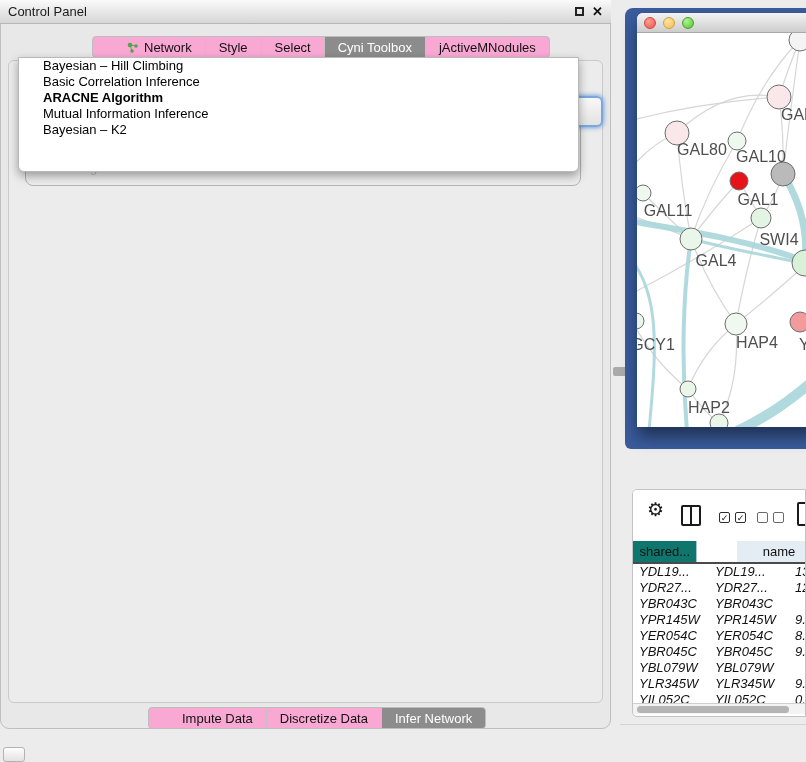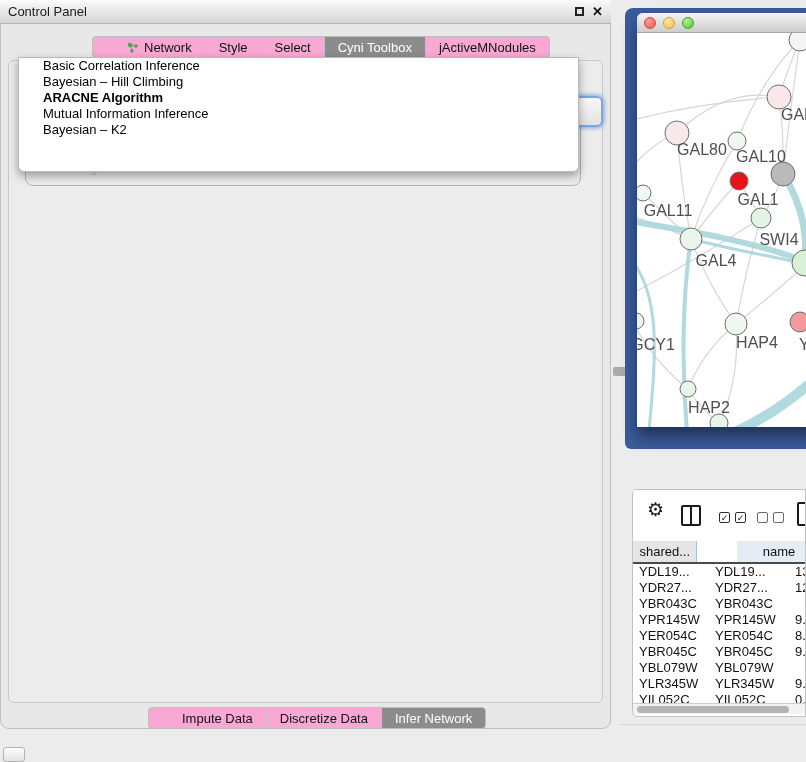--- a/index.html
+++ b/index.html
@@ -115,24 +115,24 @@
   .colicon{position:absolute;left:48px;top:15px;width:20px;height:21px;border:2px solid #1a1a1a;border-radius:2px;}
   .colicon::before{content:"";position:absolute;left:7px;top:0;width:2px;height:17px;background:#1a1a1a;}
   .cb{position:absolute;width:11px;height:11px;border:1px solid #2e2e2e;border-radius:2px;
       font-size:9px;line-height:10px;text-align:center;}
   .cb.light{border-color:#6a6a6a;}
   .pageicon{position:absolute;left:164px;top:12px;width:17px;height:24px;border:2px solid #1a1a1a;border-radius:2px;background:#fff;}
   .thead{position:absolute;left:0;top:51px;width:240px;height:23px;display:flex;
          border-bottom:2px solid #4a4a4a;}
   .th{height:100%;line-height:21px;text-align:center;border-right:1px solid #a9c3d6;
       background:#e4edf4;overflow:hidden;white-space:nowrap;}
-  .th.hl{background:#e5e5e5;}
+  .th.hl{background:#0f766e;}
   .th:nth-child(3){text-align:left;padding-left:10px;}
   .trow{position:absolute;left:0;width:240px;height:16px;display:flex;}
-  .td{height:16px;line-height:16px;overflow:hidden;white-space:nowrap;}
+  .td{height:16px;line-height:16px;overflow:hidden;white-space:nowrap;font-style:italic;}
   .td.c1{padding-left:6px;} .td.c2{padding-left:4px;} .td.c3{padding-left:4px;}
   .tp-hscroll{position:absolute;left:0;top:213px;width:174px;height:11px;background:#f3f3f3;
               border-top:1px solid #cfcfcf;}
   .tp-hscroll .thumb{position:absolute;left:4px;top:2px;width:152px;height:7px;background:#b5b5b5;border-radius:4px;}
   .tp-bottomline{left:620px;top:724px;width:186px;height:1px;background:#d4d4d4;}
 </style>
 </head>
 <body>
 
 <div id="app">
@@ -170,22 +170,22 @@
     </div>
 
   <div class="abs content-panel"></div>
 
   <div class="abs frag-groupbox"></div>
   <div class="abs frag-combo"></div>
   <div class="abs frag-graytext">galFiltered.sif default node</div>
 
   <div class="abs popup">
     <div id="algo-items">
+        <div class="algo-item">Bayesian – Hill Climbing</div>
         <div class="algo-item">Basic Correlation Inference</div>
-        <div class="algo-item">Bayesian – Hill Climbing</div>
         <div class="algo-item bold">ARACNE Algorithm</div>
         <div class="algo-item">Mutual Information Inference</div>
         <div class="algo-item">Bayesian – K2</div>
       </div>
   </div>
 
   <div class="abs group" style="left:14px;top:192px;width:585px;height:476px;">
     <span class="grouplabel">Cyni Algorithm Settings</span>
   </div>
 

